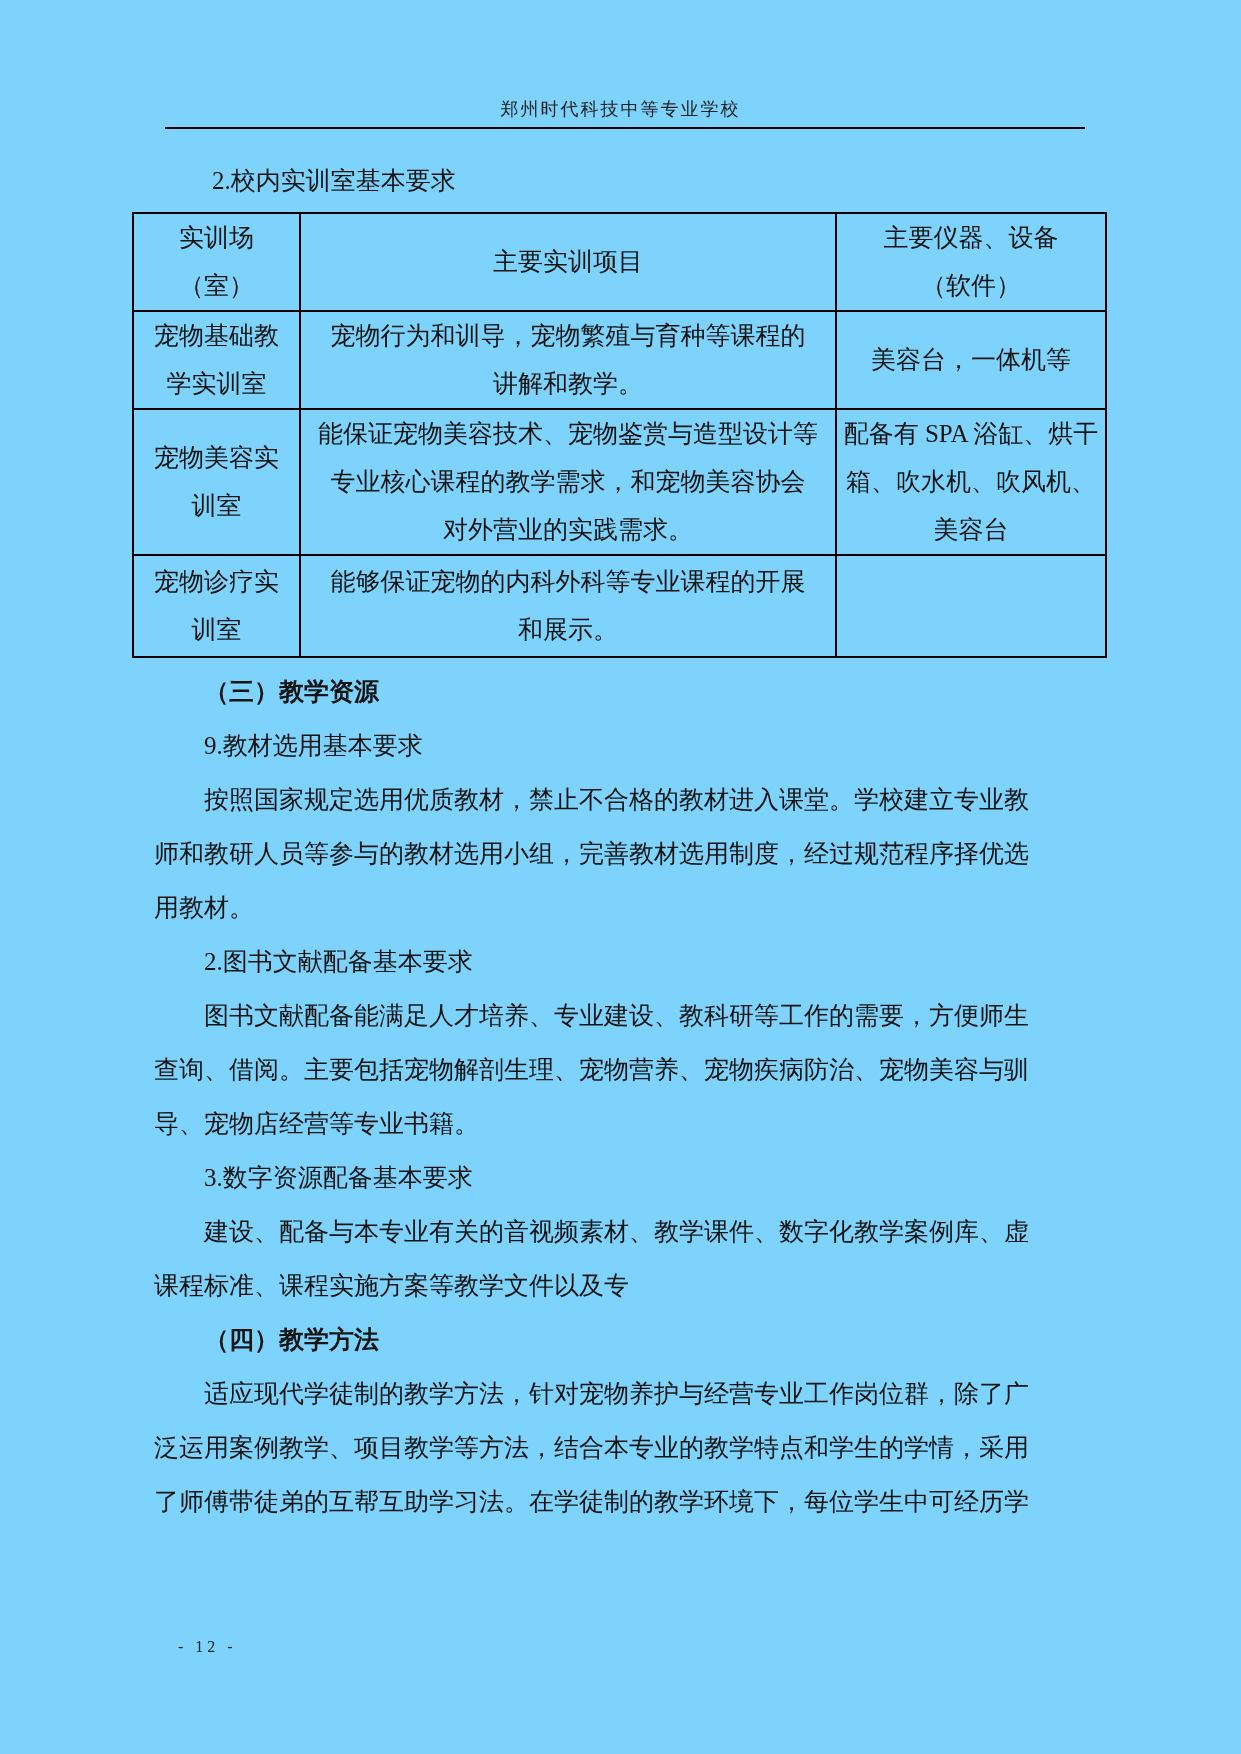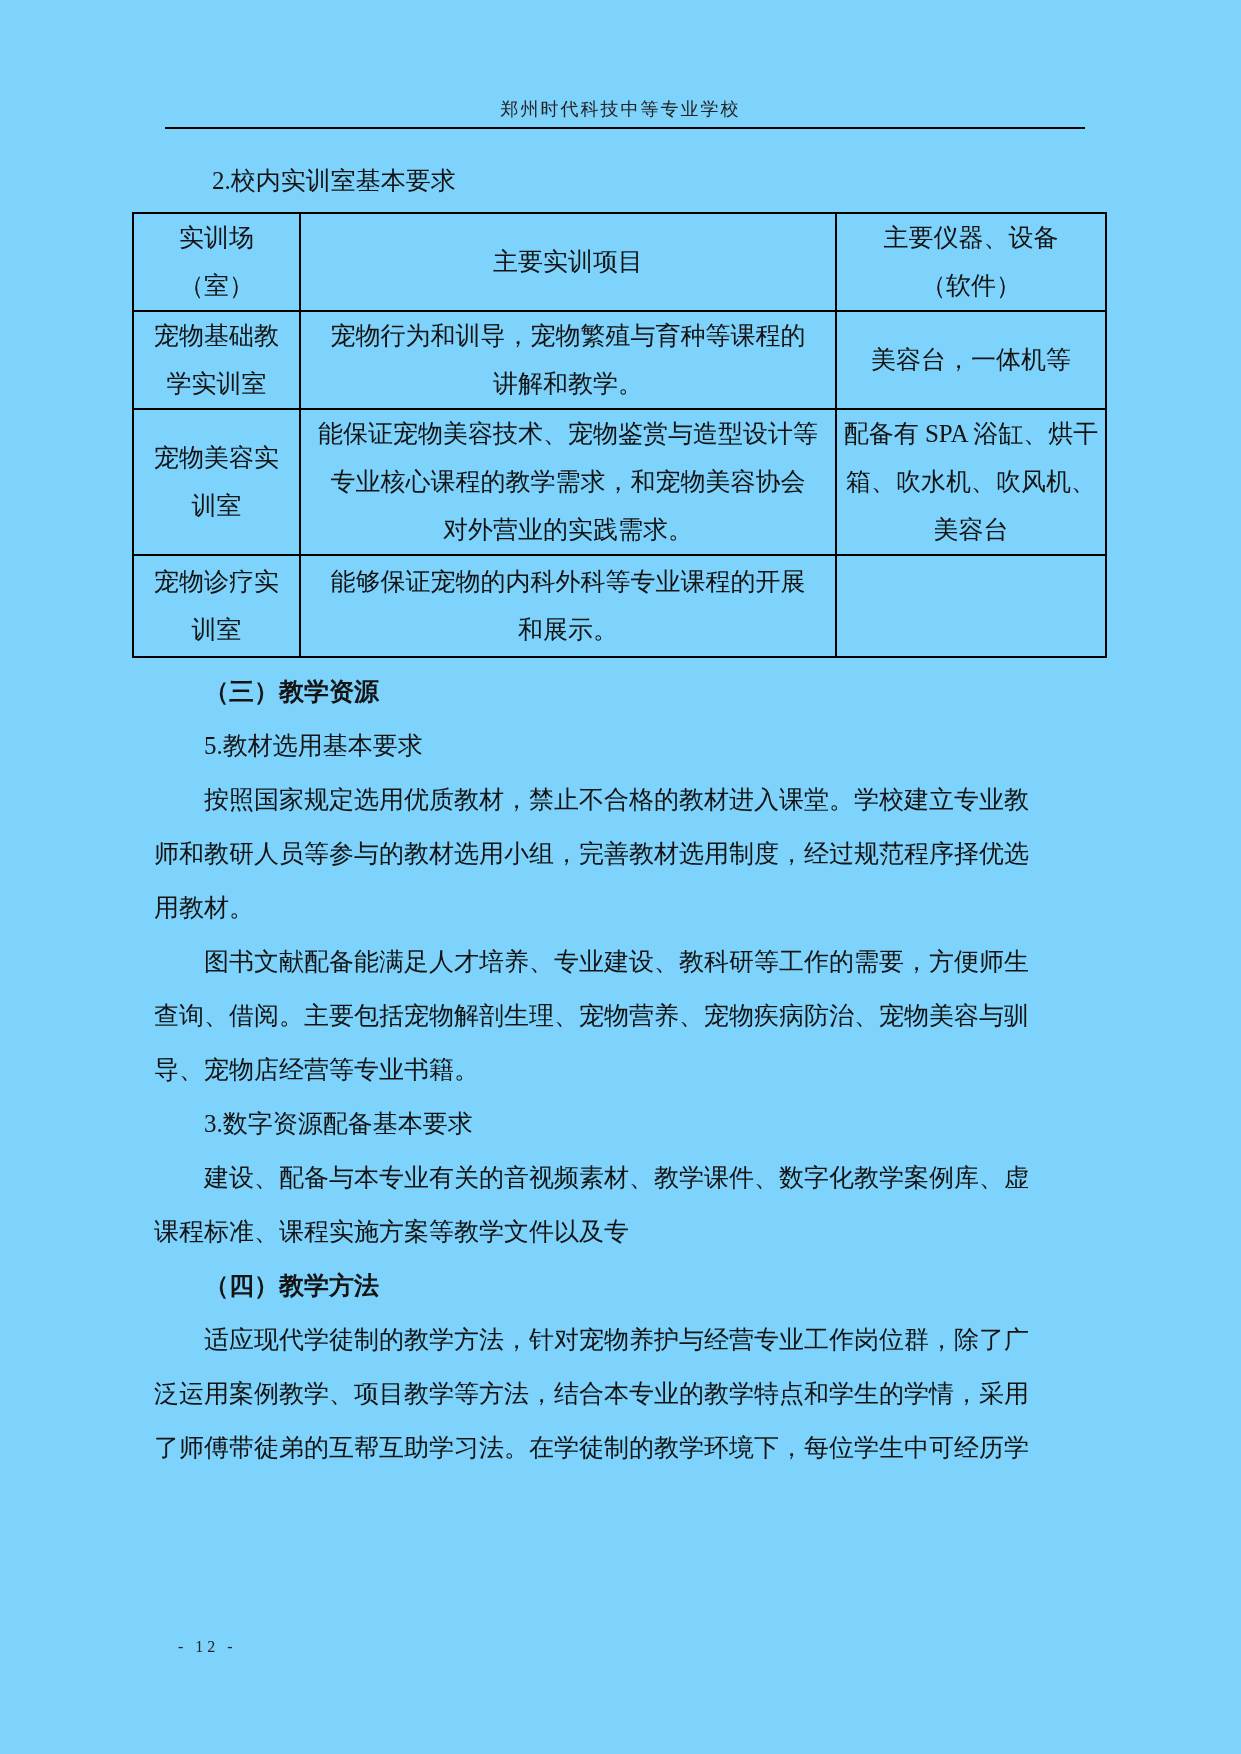--- a/index.html
+++ b/index.html
@@ -129,24 +129,25 @@
             <div class="cell-line">能够保证宠物的内科外科等专业课程的开展</div>
             <div class="cell-line">和展示。</div>
           </td>
           <td></td>
         </tr>
       </tbody>
   </table>
 
   <div class="body-flow" id="bodyFlow">
       <div class="body-line indent bold">（三）教学资源</div>
-      <div class="body-line indent">5.教材选用基本要求</div>
+      <div class="body-line indent">9.教材选用基本要求</div>
       <div class="body-line indent">按照国家规定选用优质教材，禁止不合格的教材进入课堂。学校建立专业教</div>
       <div class="body-line">师和教研人员等参与的教材选用小组，完善教材选用制度，经过规范程序择优选</div>
       <div class="body-line">用教材。</div>
+      <div class="body-line indent">2.图书文献配备基本要求</div>
       <div class="body-line indent">图书文献配备能满足人才培养、专业建设、教科研等工作的需要，方便师生</div>
       <div class="body-line">查询、借阅。主要包括宠物解剖生理、宠物营养、宠物疾病防治、宠物美容与驯</div>
       <div class="body-line">导、宠物店经营等专业书籍。</div>
       <div class="body-line indent">3.数字资源配备基本要求</div>
       <div class="body-line indent">建设、配备与本专业有关的音视频素材、教学课件、数字化教学案例库、虚</div>
       <div class="body-line">课程标准、课程实施方案等教学文件以及专</div>
       <div class="body-line indent bold">（四）教学方法</div>
       <div class="body-line indent">适应现代学徒制的教学方法，针对宠物养护与经营专业工作岗位群，除了广</div>
       <div class="body-line">泛运用案例教学、项目教学等方法，结合本专业的教学特点和学生的学情，采用</div>
       <div class="body-line">了师傅带徒弟的互帮互助学习法。在学徒制的教学环境下，每位学生中可经历学</div>

